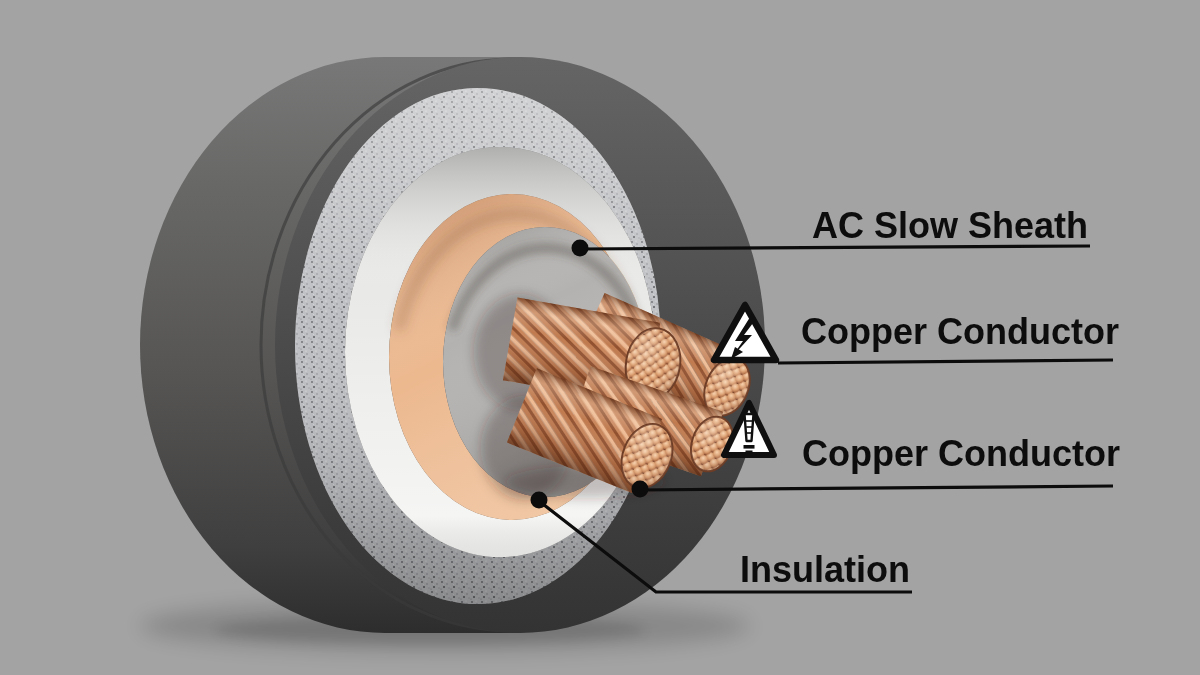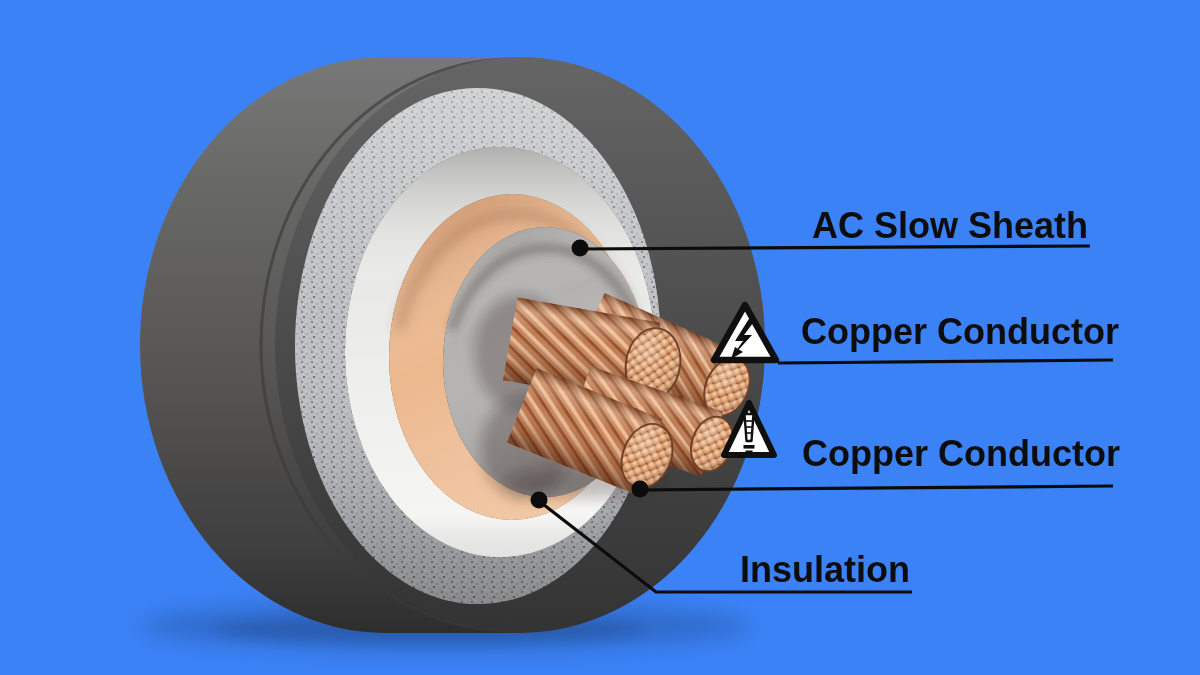--- a/index.html
+++ b/index.html
@@ -1,18 +1,18 @@
 <!DOCTYPE html>
 <html><head>
 <meta charset="utf-8">
 <style>
   html,body{margin:0;padding:0;background:#ffffff;}
   #stage{
     position:relative;width:1200px;height:675px;overflow:hidden;
-    background:#3b82f6;font-family:"Liberation Sans",sans-serif;
+    background:#a3a3a3;font-family:"Liberation Sans",sans-serif;
   }
   #stage svg{position:absolute;left:0;top:0;}
   .callout{
     position:absolute;font-weight:700;font-size:36px;line-height:1.1;
     color:#0d0d0d;letter-spacing:0px;white-space:nowrap;
   }
 </style>
 </head>
 <body>
 

